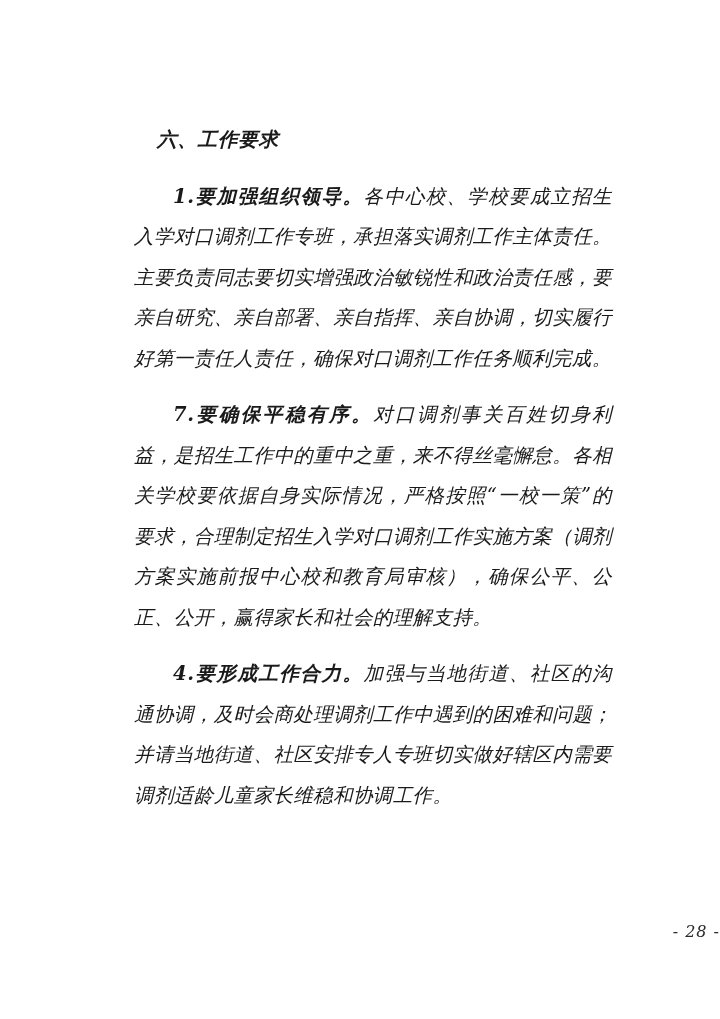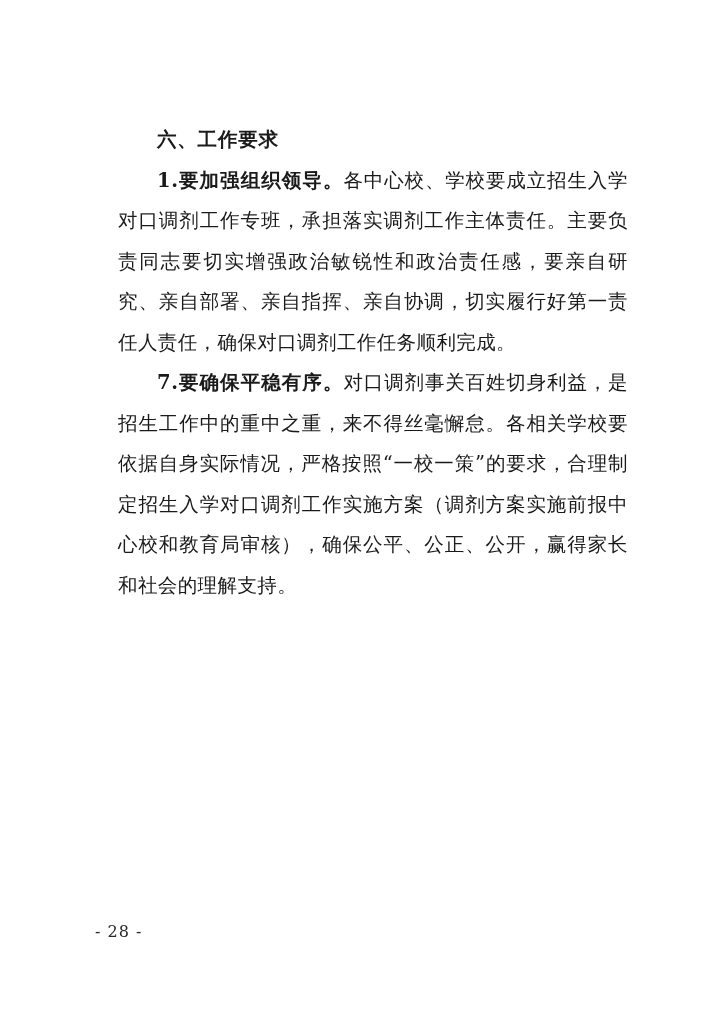--- a/index.html
+++ b/index.html
@@ -13,50 +13,51 @@
     font-family: "DejaVu Serif", "Liberation Serif", serif;
     color: #1a1a1a;
     overflow: hidden;
   }
   .page {
     position: relative;
     width: 720px;
     height: 1019px;
     box-sizing: border-box;
     padding: 120px 92px 17px 118px;
+    font-style: italic;
   }
   .doc-body {
     font-size: 19.5px;
     line-height: 40.5px;
     text-align: justify;
     text-justify: inter-ideograph;
     letter-spacing: 0.4px;
   }
   .section-heading {
     font-weight: bold;
     margin: 0 0 0 0;
     text-indent: 2em;
     font-size: 19.5px;
     line-height: 40.5px;
     letter-spacing: 0.8px;
   }
   p.para {
-    margin: 0;
+    margin: 16px;
     text-indent: 2em;
   }
   p.para .lead {
     font-weight: bold;
     letter-spacing: 0.6px;
   }
   .page-number {
     position: absolute;
     left: 0;
     right: 0;
     bottom: 78px;
-    text-align: left;
+    text-align: right;
     padding-left: 95px;
     font-size: 16px;
     color: #2a2a2a;
     letter-spacing: 1px;
   }
 </style>
 </head>
 <body>
 
 <div class="page">
@@ -67,20 +68,23 @@
 
     <p class="para">
       <span class="lead">1.要加强组织领导。</span><span>各中心校、学校要成立招生入学对口调剂工作专班，承担落实调剂工作主体责任。主要负责同志要切实增强政治敏锐性和政治责任感，要亲自研究、亲自部署、亲自指挥、亲自协调，切实履行好第一责任人责任，确保对口调剂工作任务顺利完成。</span>
     </p>
 
     <p class="para">
       <span class="lead">7.要确保平稳有序。</span><span>对口调剂事关百姓切身利益，是招生工作中的重中之重，来不得丝毫懈怠。各相关学校要依据自身实际情况，严格按照“一校一策”的要求，合理制定招生入学对口调剂工作实施方案（调剂方案实施前报中心校和教育局审核），确保公平、公正、公开，赢得家长和社会的理解支持。</span>
     </p>
 
 
+    <p class="para">
+      <span class="lead">4.要形成工作合力。</span><span>加强与当地街道、社区的沟通协调，及时会商处理调剂工作中遇到的困难和问题；并请当地街道、社区安排专人专班切实做好辖区内需要调剂适龄儿童家长维稳和协调工作。</span>
+    </p>
 
     <p class="para">
       
     </p>
 
   </div>
 
   <div class="page-number">- 28 -</div>
 
 </div>

